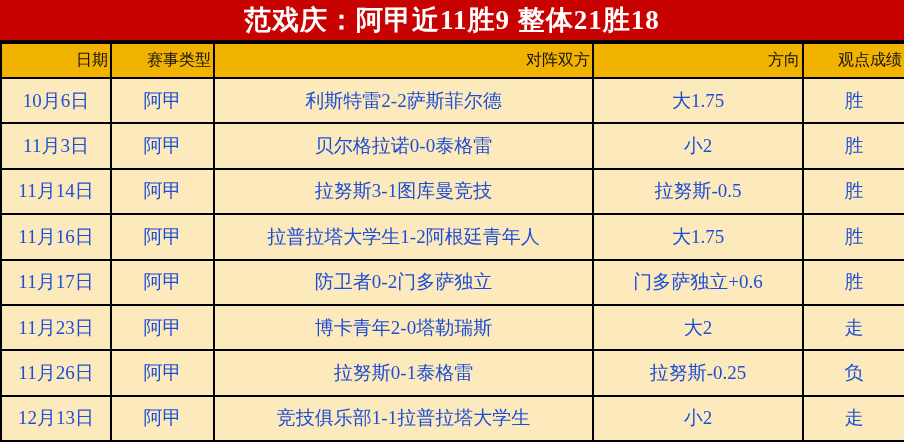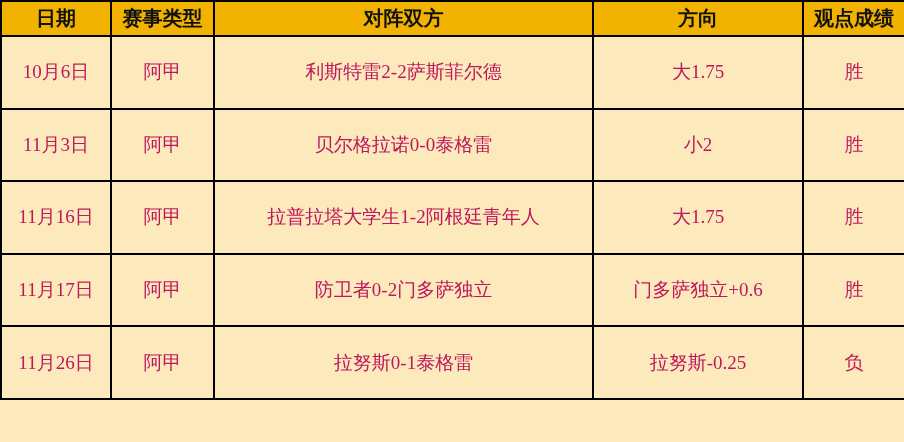--- a/index.html
+++ b/index.html
@@ -35,42 +35,44 @@
     border: 2px solid #000;
     text-align: center;
     vertical-align: middle;
     padding: 0 2px;
     overflow: hidden;
     white-space: nowrap;
   }
   .results thead th {
     background: #f2b200;
     color: #111111;
-    font-size: 20px;
-    font-weight: 700;
+    font-size: 16px;
+    font-weight: 400;
     height: 33px;
+    text-align: right;
   }
   .results tbody td {
     background: #fce9bc;
-    color: #be185d;
+    color: #1d4ed8;
     font-size: 19px;
     font-weight: 400;
   }
   .col-date   { width: 110px; }
   .col-league { width: 103px; }
   .col-match  { width: 379px; }
   .col-dir    { width: 210px; }
   .col-result { width: 102px; }
   td.res-red  { color: #f42a1a; }
   td.res-dark { color: #1f1f1f; }
 </style>
 </head>
 <body>
 
 <div class="page">
+  <div class="banner">范戏庆：阿甲近11胜9 整体21胜18</div>
   <table class="results">
     <colgroup>
       <col class="col-date">
       <col class="col-league">
       <col class="col-match">
       <col class="col-dir">
       <col class="col-result">
     </colgroup>
     <thead>
       <tr>
@@ -90,35 +92,56 @@
     <td class="res-red">胜</td>
   </tr>
         <tr>
     <td>11月3日</td>
     <td>阿甲</td>
     <td>贝尔格拉诺0-0泰格雷</td>
     <td>小2</td>
     <td class="res-red">胜</td>
   </tr>
         <tr>
+    <td>11月14日</td>
+    <td>阿甲</td>
+    <td>拉努斯3-1图库曼竞技</td>
+    <td>拉努斯-0.5</td>
+    <td class="res-red">胜</td>
+  </tr>
+        <tr>
     <td>11月16日</td>
     <td>阿甲</td>
     <td>拉普拉塔大学生1-2阿根廷青年人</td>
     <td>大1.75</td>
     <td class="res-red">胜</td>
   </tr>
         <tr>
     <td>11月17日</td>
     <td>阿甲</td>
     <td>防卫者0-2门多萨独立</td>
     <td>门多萨独立+0.6</td>
     <td class="res-red">胜</td>
   </tr>
         <tr>
+    <td>11月23日</td>
+    <td>阿甲</td>
+    <td>博卡青年2-0塔勒瑞斯</td>
+    <td>大2</td>
+    <td class="res-red">走</td>
+  </tr>
+        <tr>
     <td>11月26日</td>
     <td>阿甲</td>
     <td>拉努斯0-1泰格雷</td>
     <td>拉努斯-0.25</td>
     <td class="res-dark">负</td>
   </tr>
+        <tr>
+    <td>12月13日</td>
+    <td>阿甲</td>
+    <td>竞技俱乐部1-1拉普拉塔大学生</td>
+    <td>小2</td>
+    <td class="res-red">走</td>
+  </tr>
       </tbody>
   </table>
 </div>
 
 </body></html>

